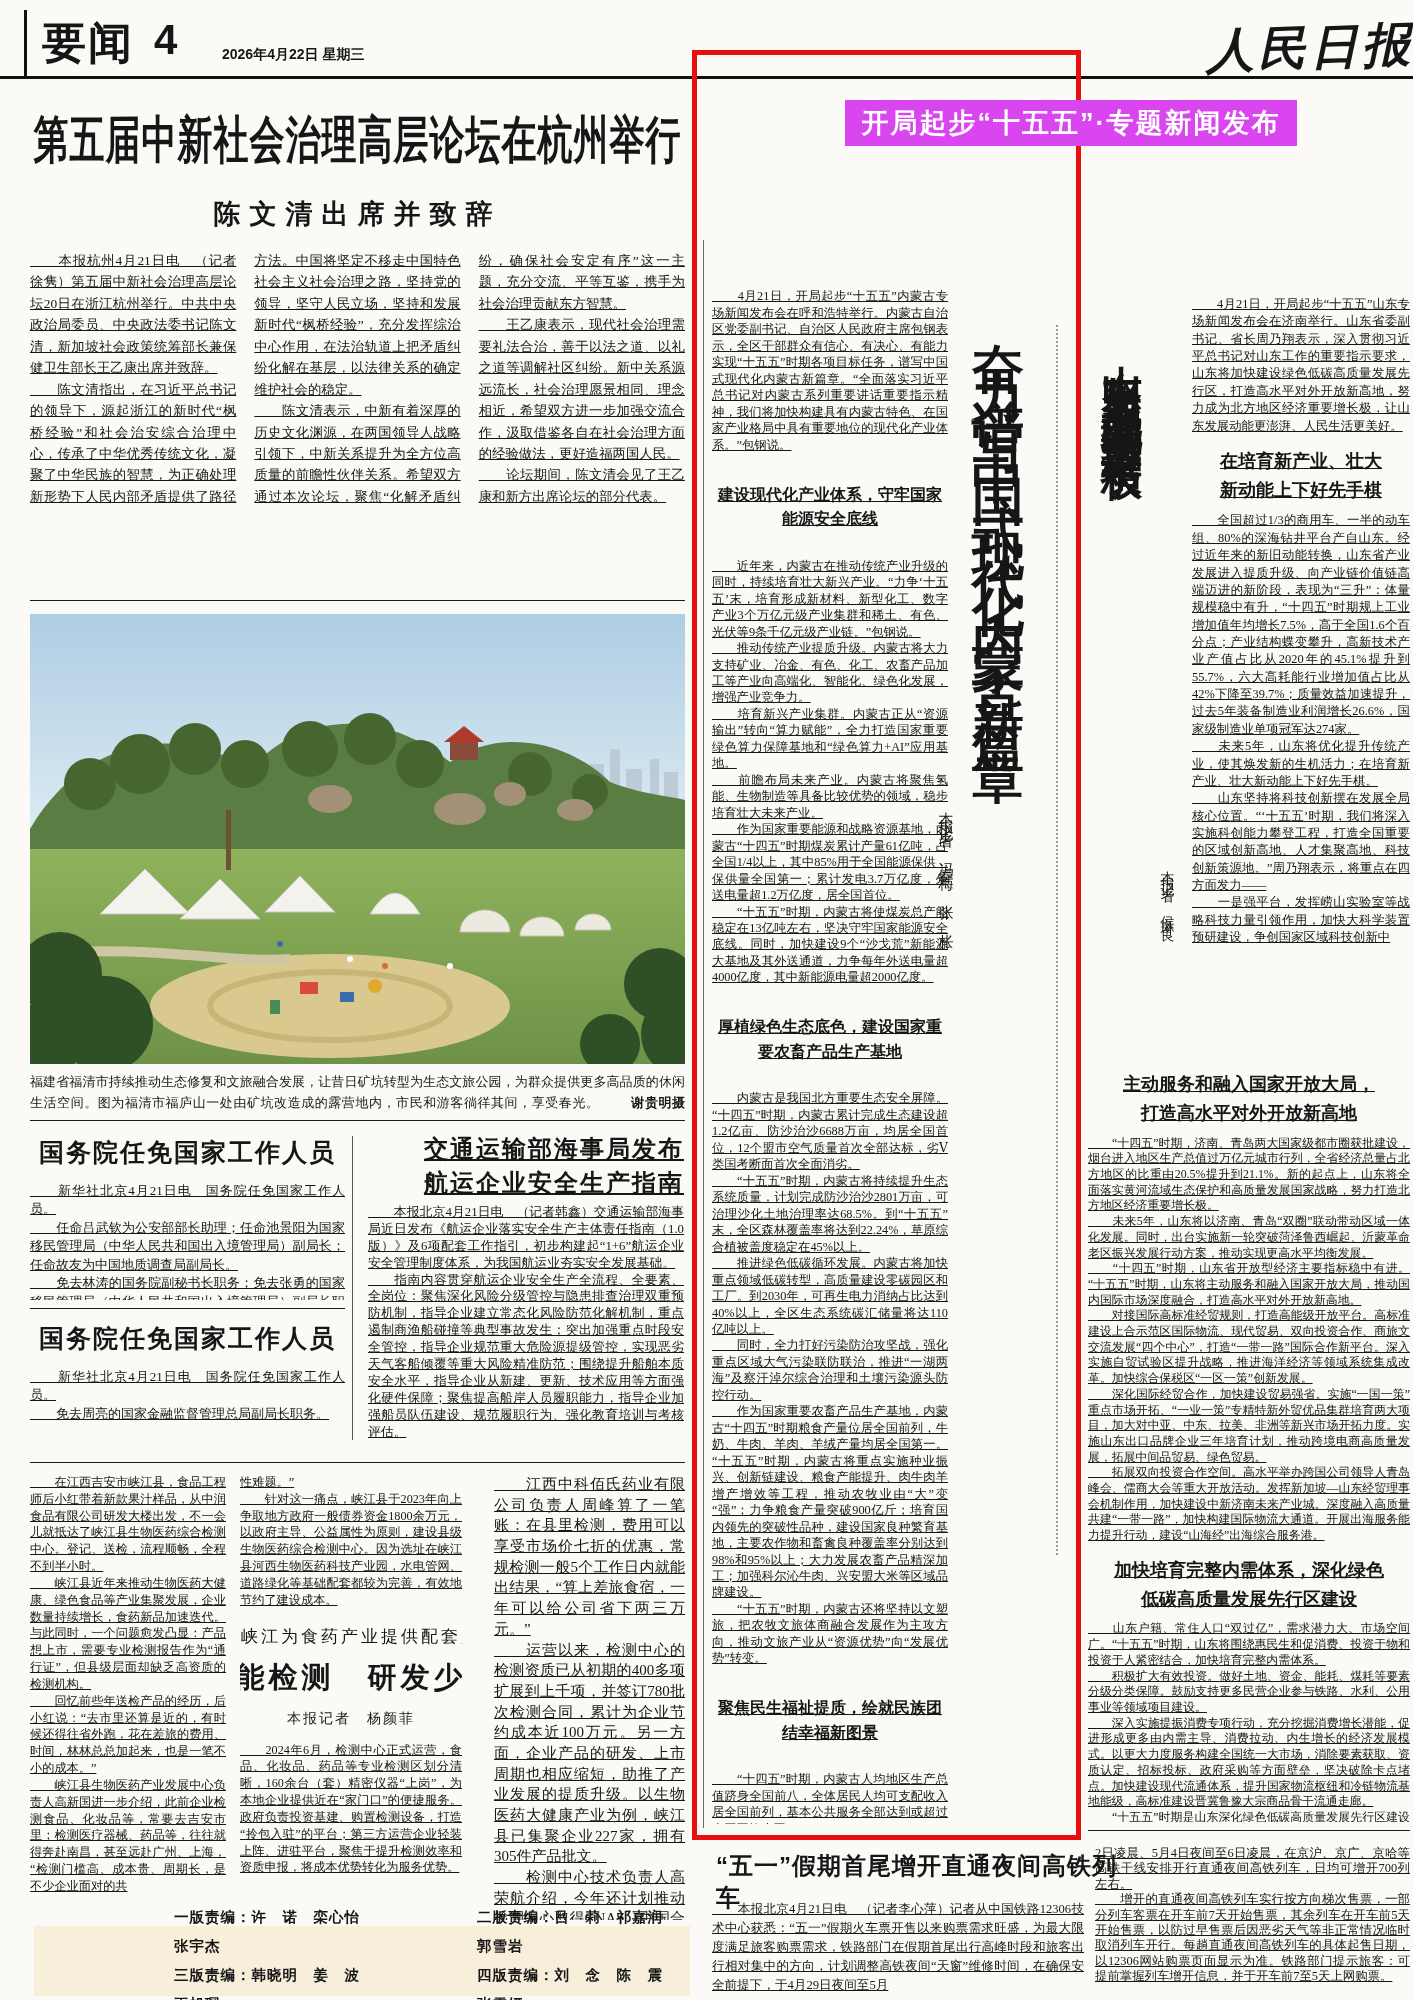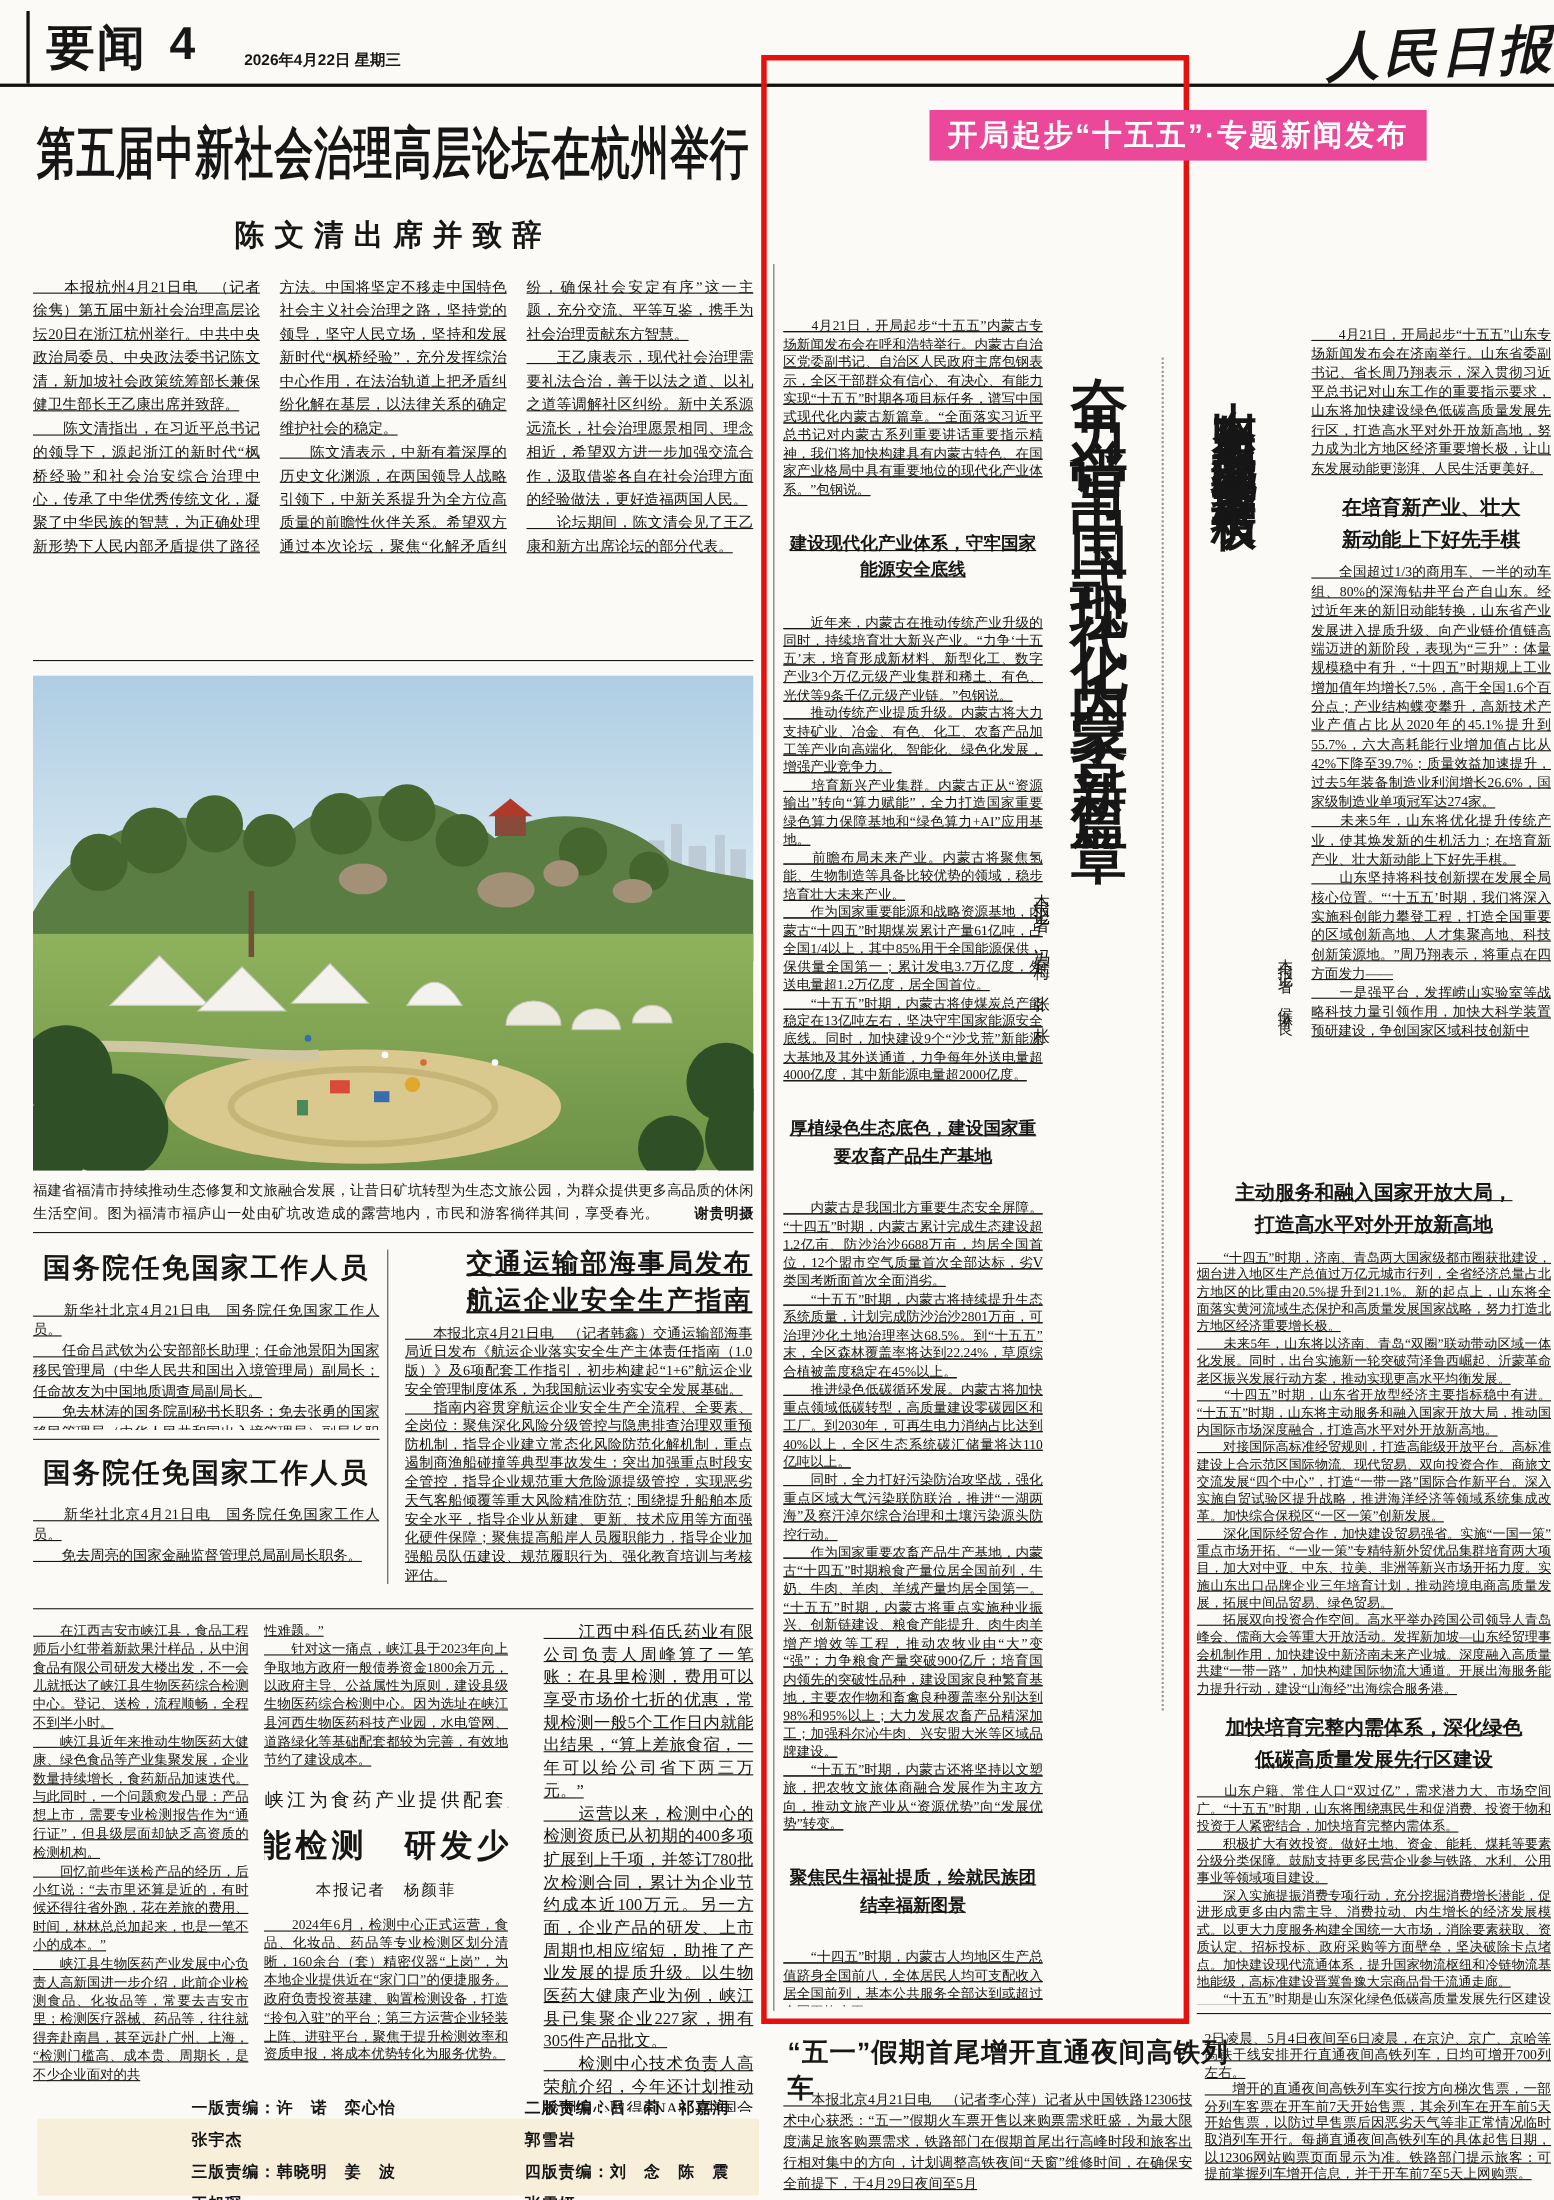--- a/index.html
+++ b/index.html
@@ -61,21 +61,21 @@
   .cty-col4{left:494px;top:1474px;width:191px;height:446px;font-size:15px;line-height:1.38;z-index:1;}
 
   
   .footer{left:34px;top:1926px;width:656px;height:70px;background:#f8efdb;display:flex;
           align-items:center;gap:90px;padding-left:140px;box-sizing:border-box;}
   .footer .grp{font-size:14.5px;line-height:2;font-weight:bold;letter-spacing:1px;}
 
   
   .red-frame{left:692px;top:50px;width:389px;height:1790px;border:5px solid #e8100e;
              box-sizing:border-box;z-index:4;pointer-events:none;}
-  .banner{left:845px;top:100px;width:452px;height:46px;background:#ec4899;color:#fff;z-index:6;
+  .banner{left:845px;top:100px;width:452px;height:46px;background:#d946ef;color:#fff;z-index:6;
           font-size:27px;font-weight:bold;letter-spacing:2px;text-align:center;line-height:46px;}
   .v-mid-left{left:703px;top:240px;height:1588px;background:#666;}
 
   
   .im-body{left:712px;top:272px;width:236px;height:1552px;font-size:12.3px;line-height:1.34;}
   .im-sec{font-size:16px;font-weight:bold;text-align:center;line-height:1.55;margin:13px 4px 9px;}
   .im-byline{left:936px;top:800px;height:450px;font-size:15px;letter-spacing:7px;}
   .im-headline{left:964px;top:302px;height:1290px;font-size:52px;font-weight:bold;letter-spacing:27px;line-height:1.3;}
   .dot-rule{left:1056px;top:325px;height:1230px;border-left:2px dotted #999;}
 

